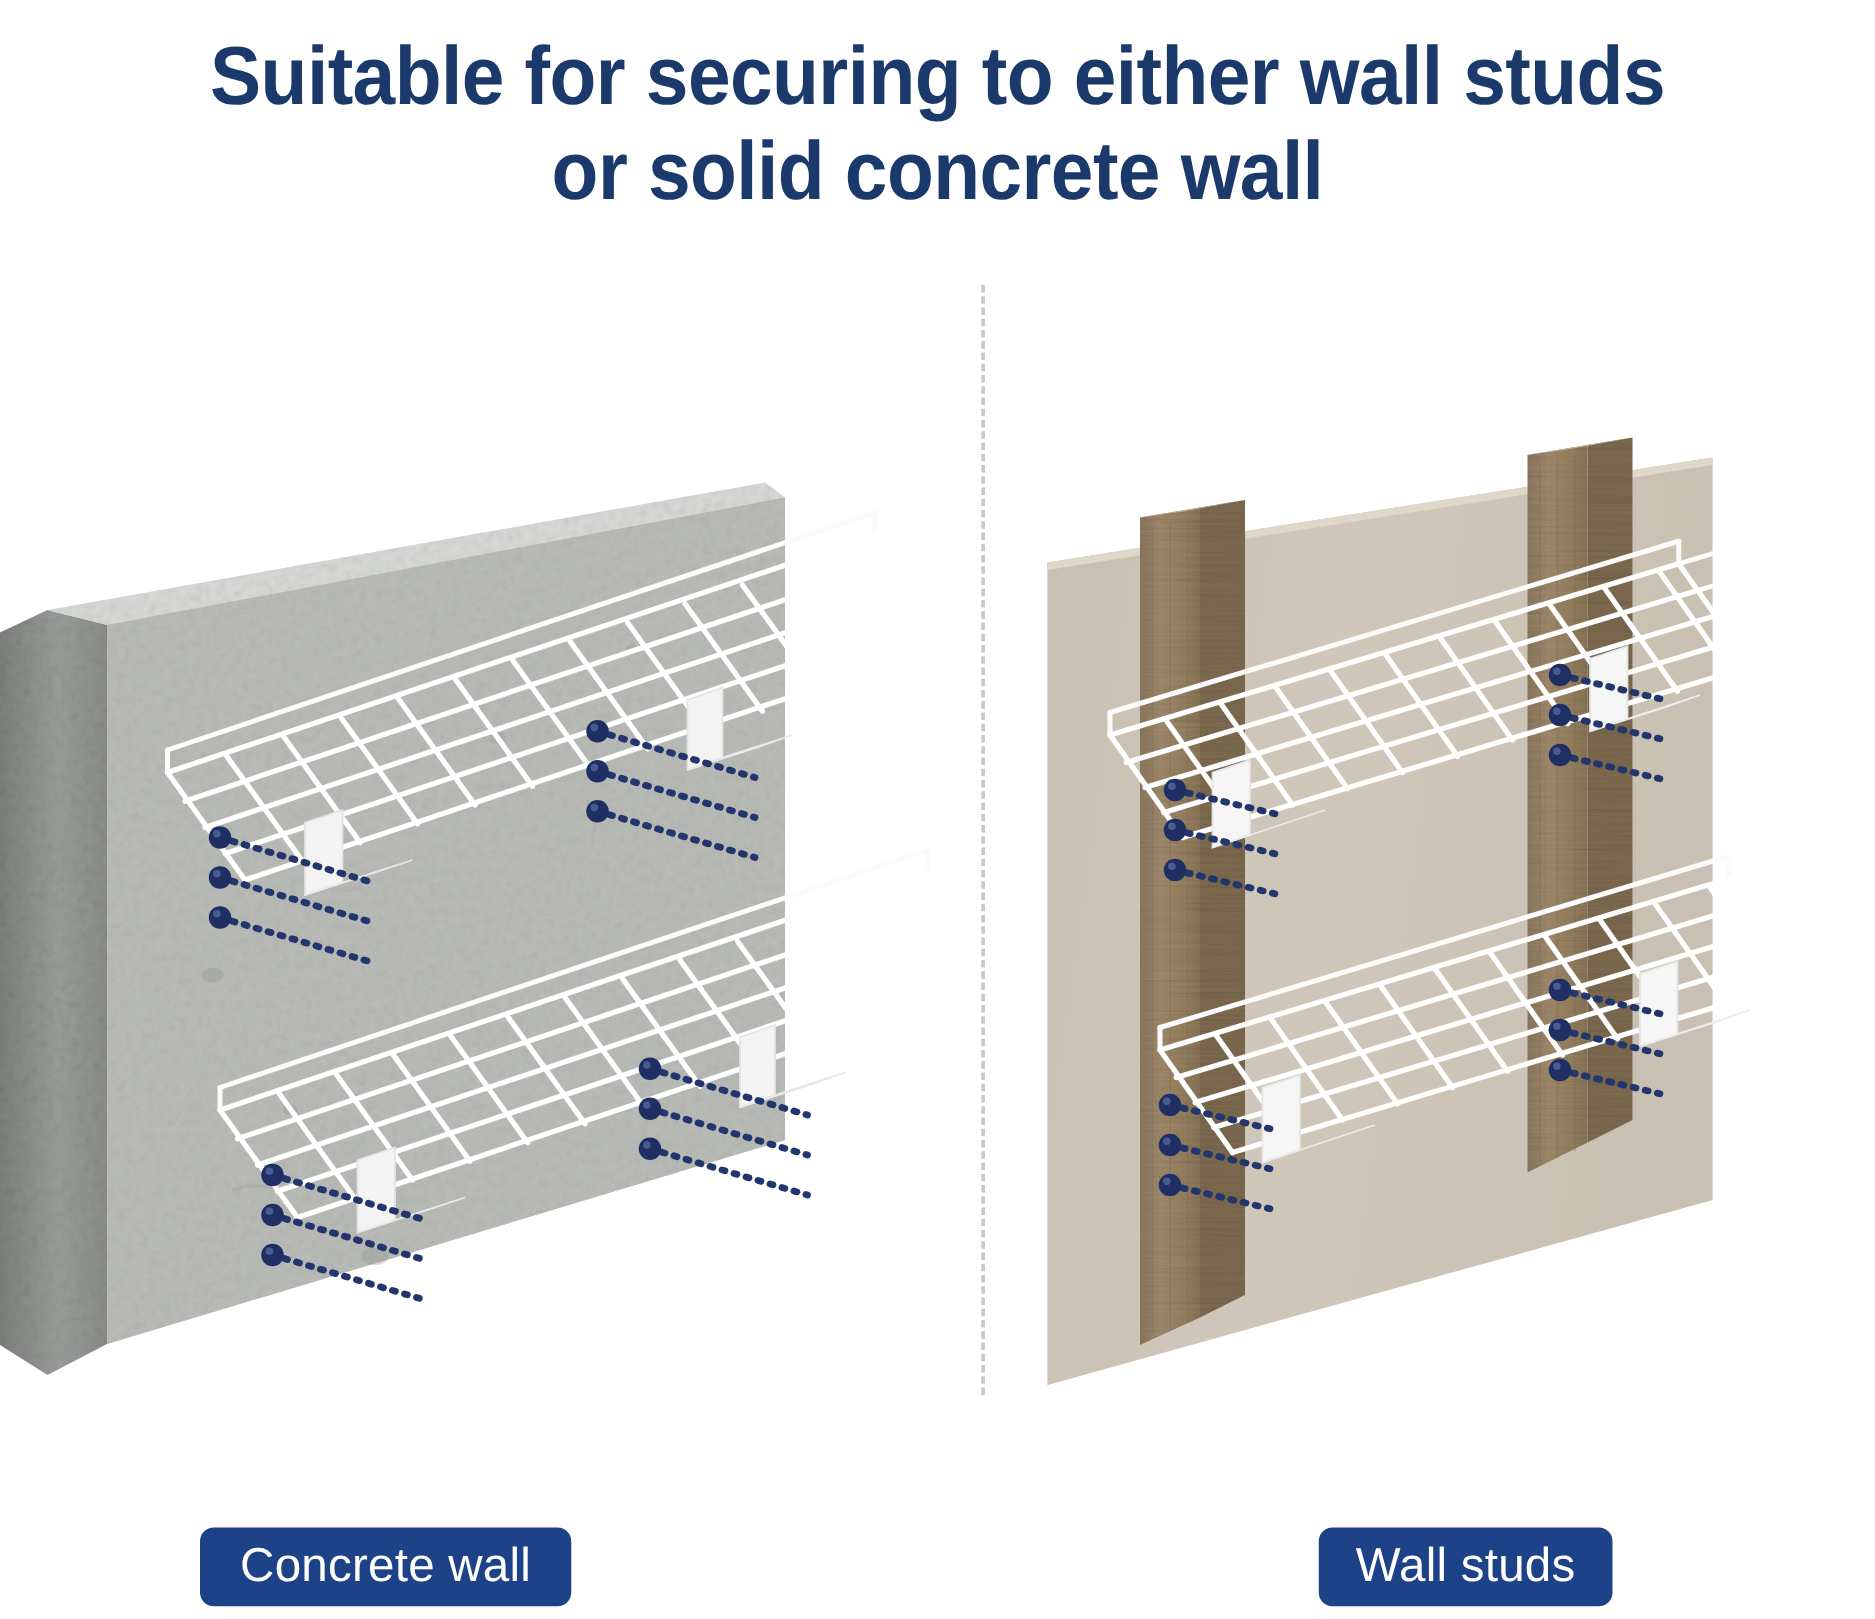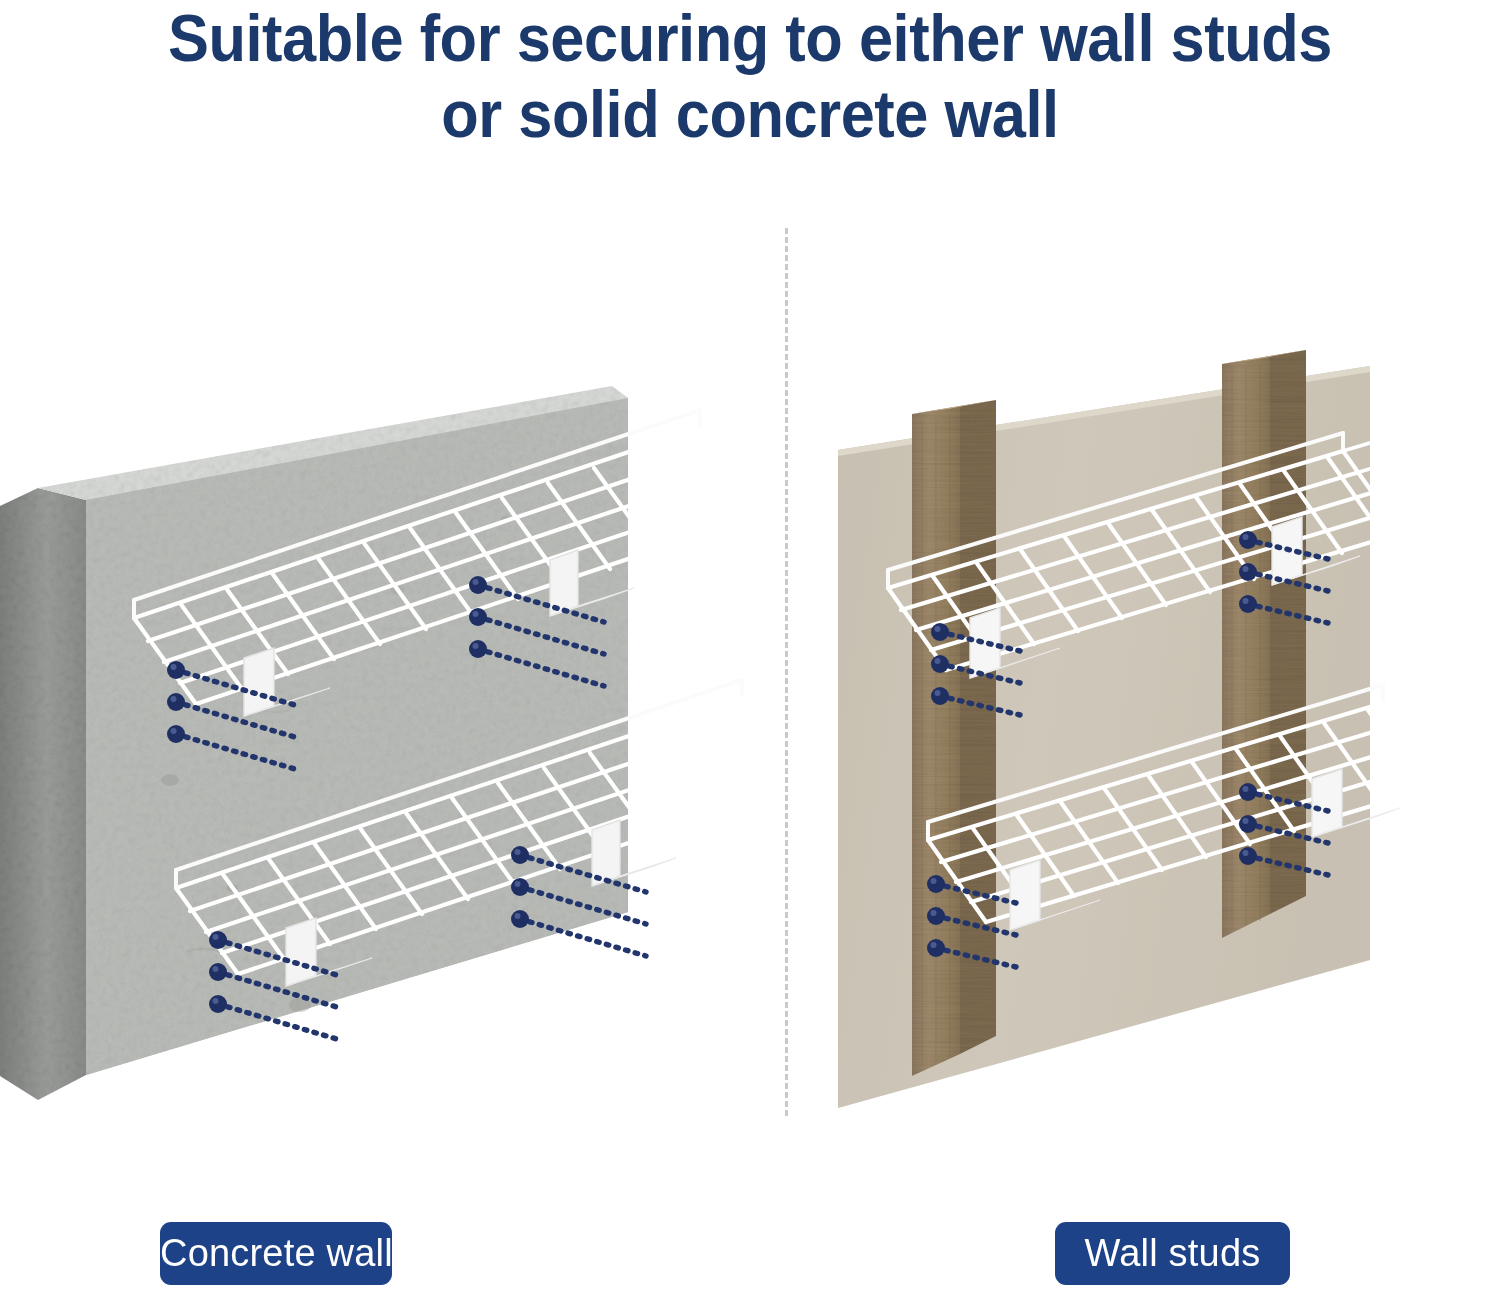--- a/index.html
+++ b/index.html
@@ -21,21 +21,21 @@
     left: 0;
     top: 0;
     width: 1500px;
     text-align: center;
     color: #1b3a6b;
     font-family: "Liberation Sans Narrow", "Liberation Sans", sans-serif;
     font-weight: bold;
     font-size: 66px;
     line-height: 76px;
     letter-spacing: -0.5px;
-    padding-top: 0;
+    padding-top: 22px;
     -webkit-font-smoothing: antialiased;
   }
   #headline .hl-line {
     display: block;
     transform: scaleX(0.93);
   }
 
   
   #illustration {
     position: absolute;
@@ -66,21 +66,21 @@
     font-size: 38px;
     line-height: 63px;
     height: 63px;
     text-align: center;
     white-space: nowrap;
     letter-spacing: 0.2px;
   }
   #badge-concrete {
     left: 160px;
     top: 1222px;
-    width: 232px;
+    width: 297px;
   }
   #badge-studs {
     left: 1055px;
     top: 1222px;
     width: 235px;
   }
 </style>
 </head>
 <body>
 

